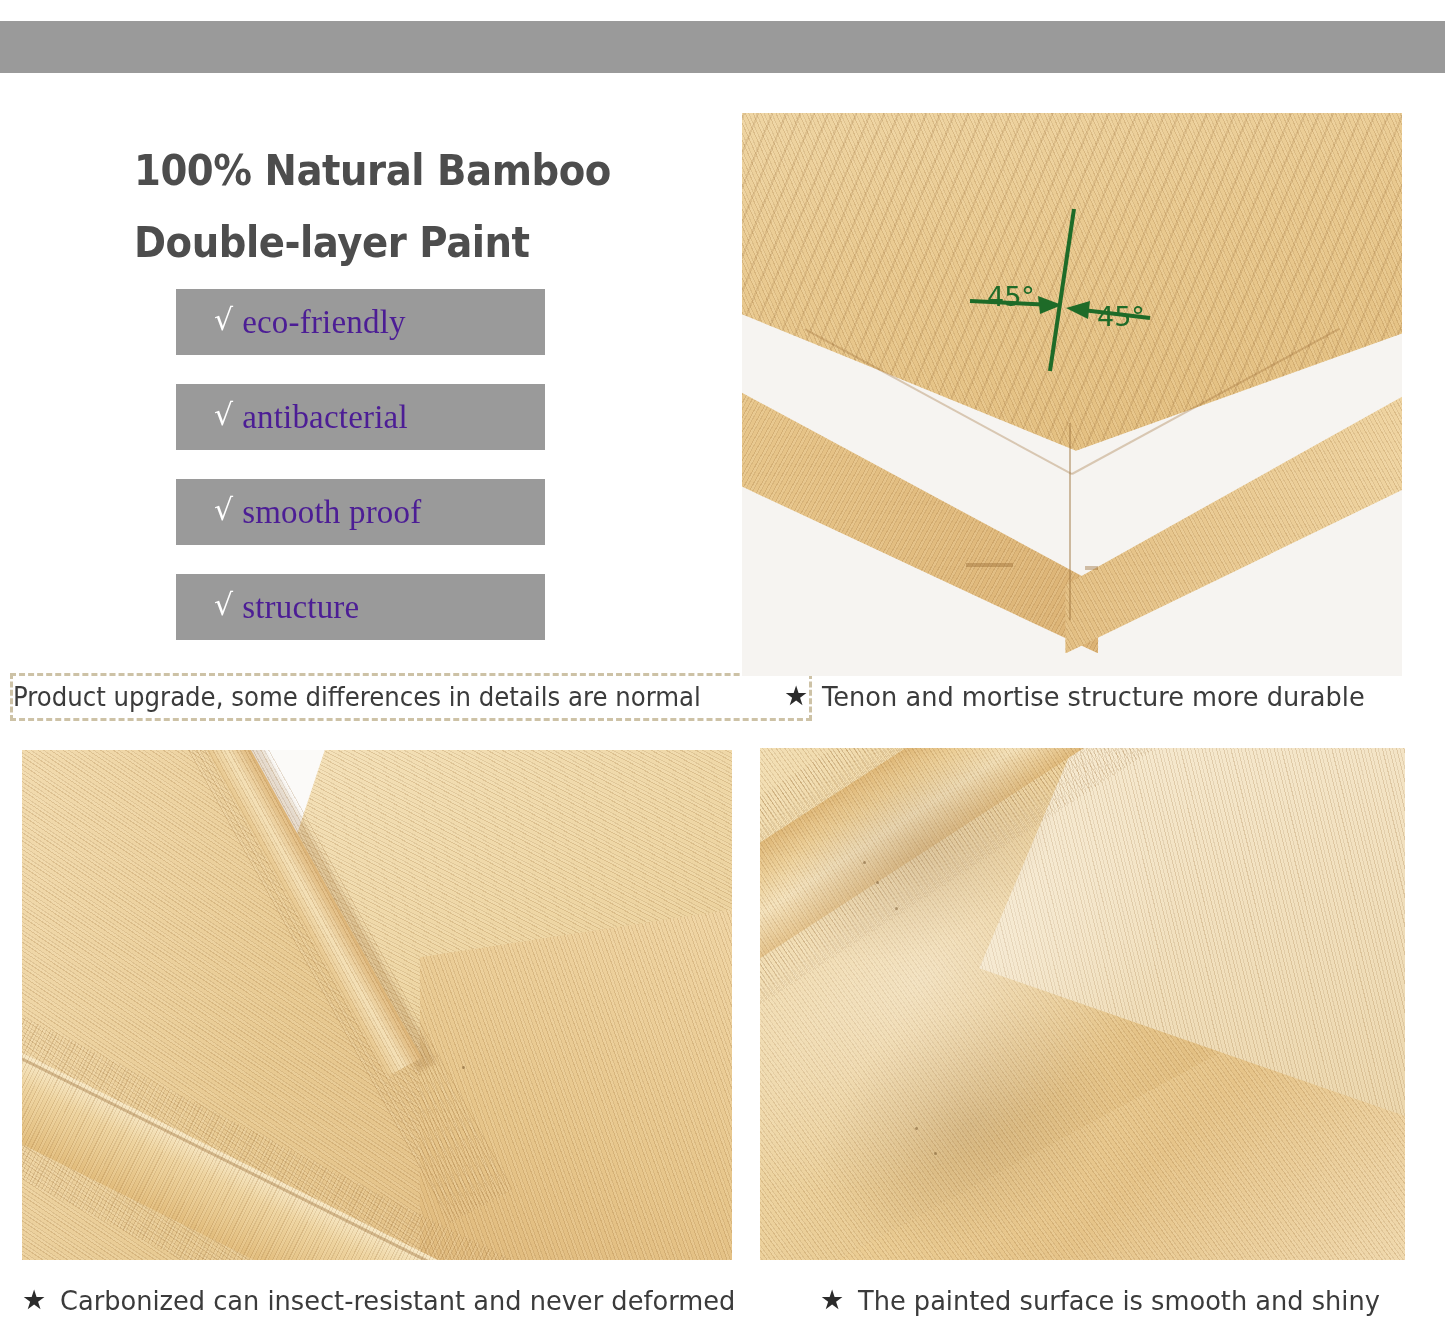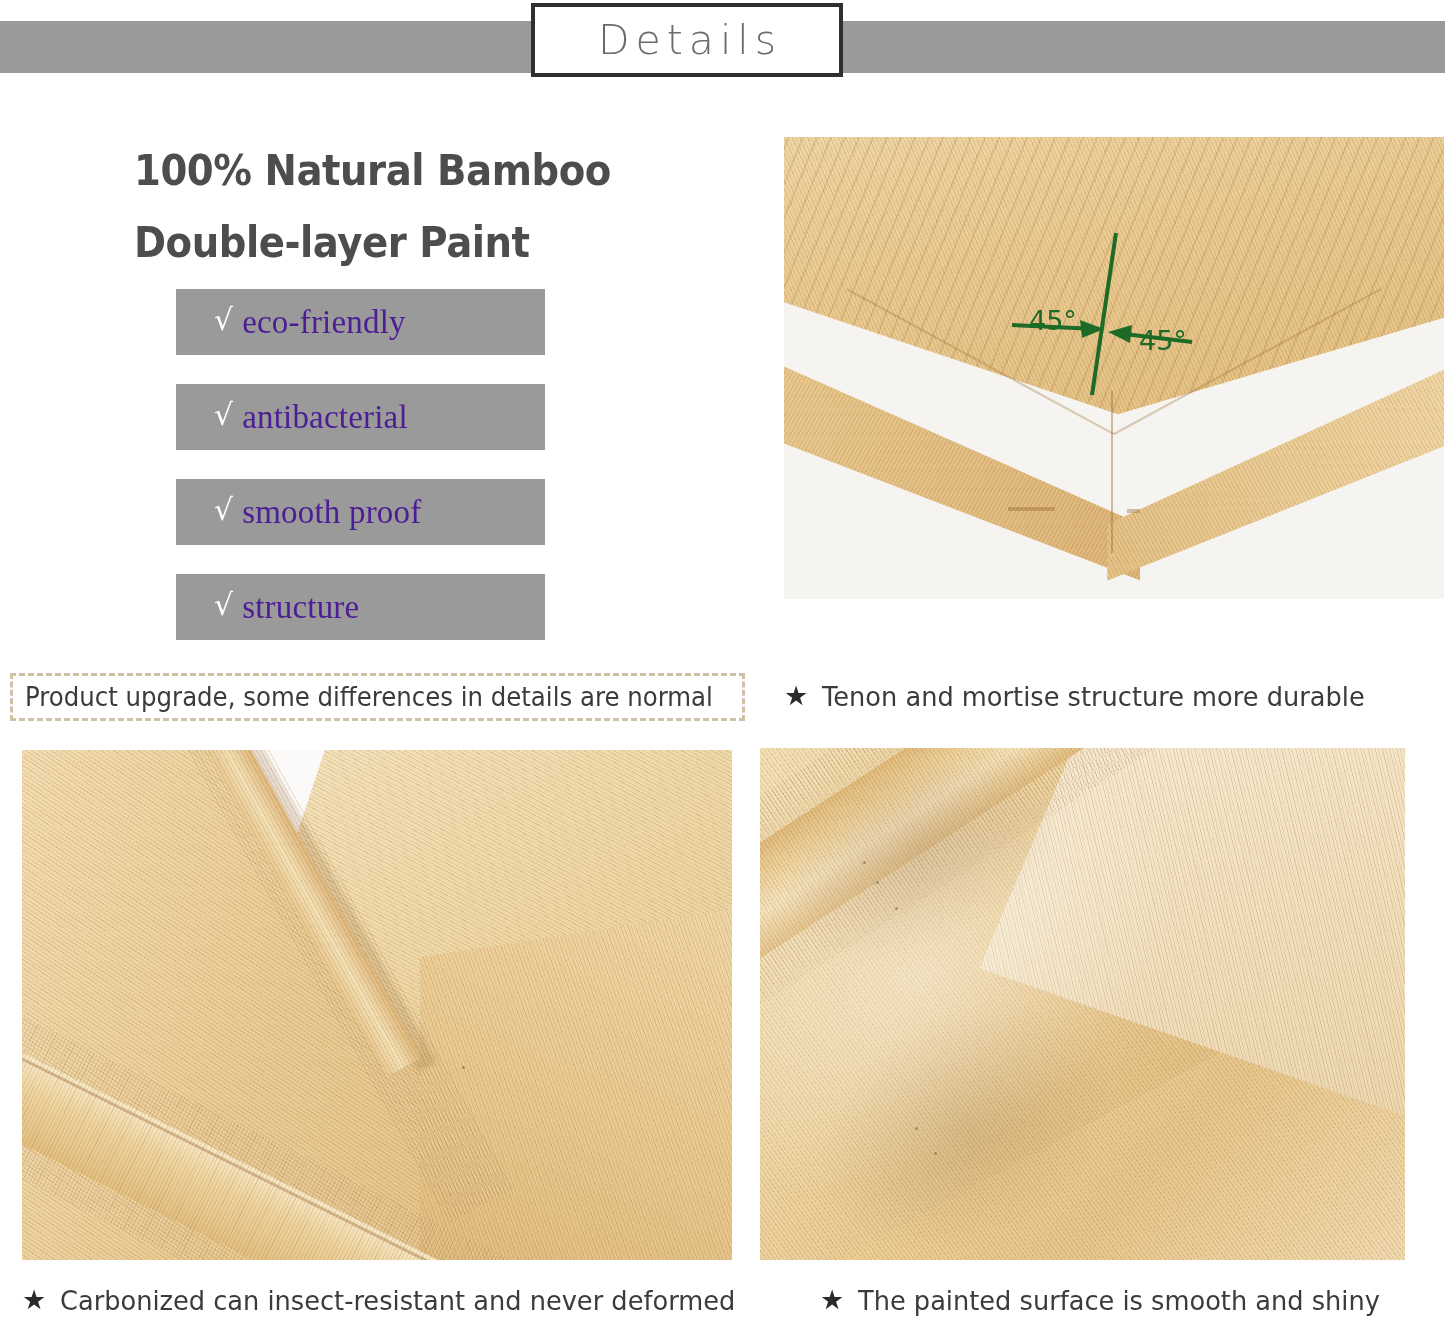--- a/index.html
+++ b/index.html
@@ -105,27 +105,26 @@
     line-height: 1;
     letter-spacing: 0.2px;
     white-space: nowrap;
   }
 
   
   .dashed-note {
     position: absolute;
     left: 10px;
     top: 673px;
-    width: 735px;
+    width: 802px;
     height: 48px;
     border: 3px dashed #cdc2a6;
     box-sizing: border-box;
     display: flex;
     align-items: center;
-    padding-left: 12px;
   }
   .dashed-note-text {
     font-family: "DejaVu Sans", sans-serif;
     font-size: 26px;
     color: #3b3b3b;
     white-space: nowrap;
     transform: scaleX(0.94);
     transform-origin: left center;
   }
 
@@ -152,21 +151,21 @@
   }
   #caption-tenon   { left: 784px;  top: 683px; }
   #caption-carbon  { left: 22px;   top: 1287px; }
   #caption-painted { left: 820px;  top: 1287px; }
 
   
   .photo {
     position: absolute;
     overflow: hidden;
   }
-  #photo-corner   { left: 784px; top: 113px;  width: 660px; height: 462px; margin-top: 24px; }
+  #photo-corner   { left: 742px; top: 113px;  width: 660px; height: 563px; }
   #photo-divider  { left: 22px;  top: 750px;  width: 710px; height: 510px; }
   #photo-surface  { left: 760px; top: 748px;  width: 645px; height: 512px; }
 
   
   .grain {
     position: absolute;
     inset: -40%;
   }
   .grain-fine {
     background-image: repeating-linear-gradient(
@@ -387,23 +386,20 @@
     width: 48%; height: 44%;
     background: radial-gradient(ellipse at 50% 50%, rgba(120,82,38,0.17) 0%, rgba(120,82,38,0.0) 72%);
     transform: rotate(-30deg);
   }
 </style>
 </head>
 <body>
 
 <div class="header-banner">
   <div class="header-bar"></div>
-  <div class="header-title-box">
-    <span class="header-title-text">Details</span>
-  </div>
 </div>
 
 <div class="headline">
   <div class="headline-line">100% Natural Bamboo</div>
   <div class="headline-line">Double-layer Paint</div>
 </div>
 
 <div class="badges">
 
   <div class="badge">

